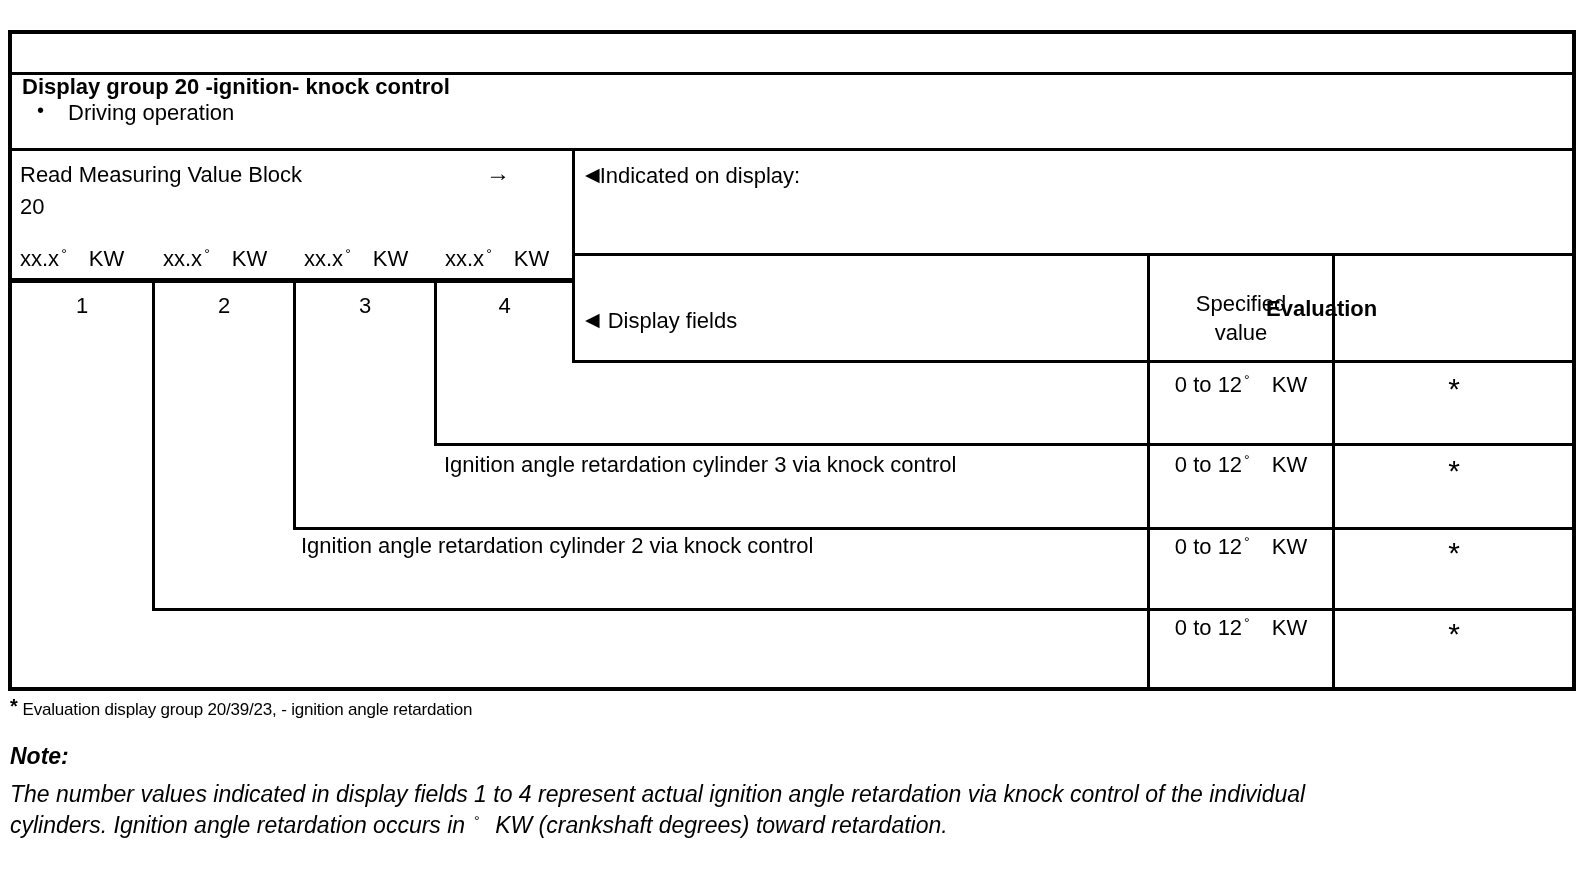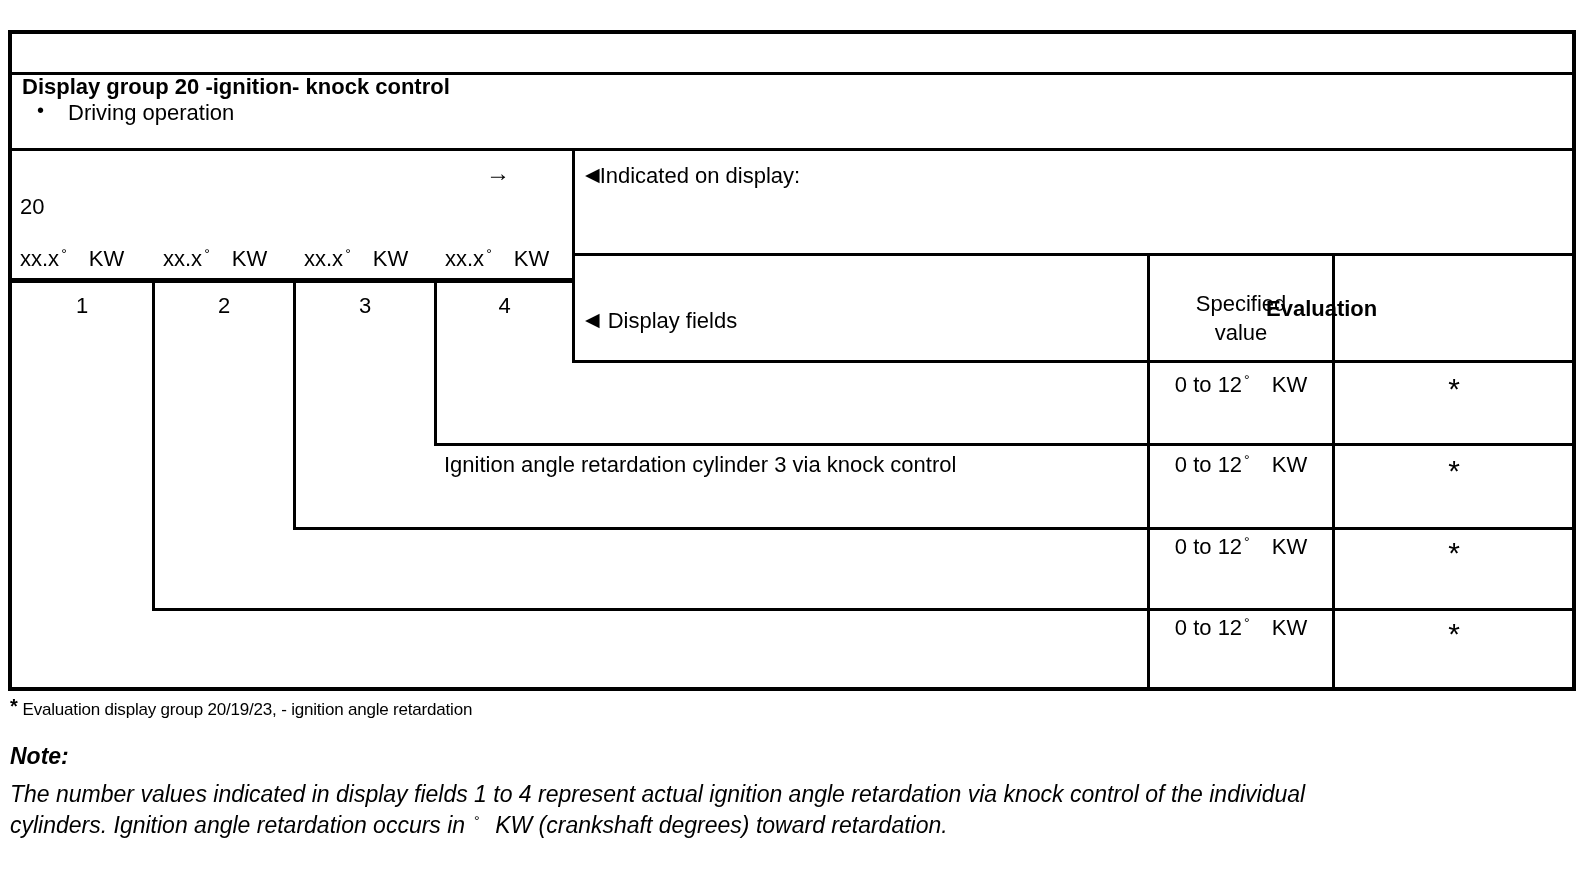--- a/index.html
+++ b/index.html
@@ -48,20 +48,21 @@
   <div class="ln" style="left:293px;top:278px;width:3px;height:252px;"></div>
   <div class="ln" style="left:434px;top:278px;width:3px;height:168px;"></div>
   <div class="ln" style="left:1147px;top:253px;width:3px;height:438px;"></div>
   <div class="ln" style="left:1332px;top:253px;width:3px;height:438px;"></div>
 
   <div class="t b" style="left:22px;top:27px;margin-top:47px;">Display group 20 -ignition- knock control</div>
 
   <div class="t" style="left:37px;top:98px;font-size:20px;">•</div>
   <div class="t" style="left:68px;top:100px;">Driving operation</div>
 
+  <div class="t" style="left:20px;top:162px;">Read Measuring Value Block</div>
   <div class="t" style="left:486px;top:159px;font-size:24px;">→</div>
   <div class="t" style="left:20px;top:194px;">20</div>
 
   <div class="t" style="left:20px;top:246px;">
     <span>xx.x</span><span class="deg">°</span><span class="unit">KW</span>
   </div>
   <div class="t" style="left:163px;top:246px;">
     <span>xx.x</span><span class="deg">°</span><span class="unit">KW</span>
   </div>
   <div class="t" style="left:304px;top:246px;">
@@ -92,32 +93,33 @@
     <span>0 to 12</span><span class="deg">°</span><span class="unit">KW</span>
   </div>
   <div class="t ctr ast" style="left:1335px;top:374px;width:238px;">*</div>
 
   <div class="t" style="left:444px;top:452px;">Ignition angle retardation cylinder 3 via knock control</div>
   <div class="t ctr" style="left:1150px;top:452px;width:182px;">
     <span>0 to 12</span><span class="deg">°</span><span class="unit">KW</span>
   </div>
   <div class="t ctr ast" style="left:1335px;top:456px;width:238px;">*</div>
 
+  <div class="t" style="left:301px;top:533px;">Ignition angle retardation cylinder 2 via knock control</div>
   <div class="t ctr" style="left:1150px;top:534px;width:182px;">
     <span>0 to 12</span><span class="deg">°</span><span class="unit">KW</span>
   </div>
   <div class="t ctr ast" style="left:1335px;top:538px;width:238px;">*</div>
 
   <div class="t ctr" style="left:1150px;top:615px;width:182px;">
     <span>0 to 12</span><span class="deg">°</span><span class="unit">KW</span>
   </div>
   <div class="t ctr ast" style="left:1335px;top:619px;width:238px;">*</div>
 
   <div class="t fn" style="left:10px;top:696px;">
-    <span class="fnstar">*</span><span>Evaluation display group 20/19/23, - ignition angle retardation</span>
+    <span class="fnstar">*</span><span>Evaluation display group 20/39/23, - ignition angle retardation</span>
   </div>
 
   <div class="t b it" style="left:10px;top:743px;font-size:23px;">Note:</div>
   <div class="t wrap it note-body" style="left:10px;top:779px;width:1365px;">
     <span>The number values indicated in display fields 1 to 4 represent actual ignition angle retardation via knock control of the individual cylinders. Ignition angle retardation occurs in </span><span class="deg">°</span><span style="margin-left:16px;">KW (crankshaft degrees) toward retardation.</span>
   </div>
 
 </div>
 
 </body></html>

